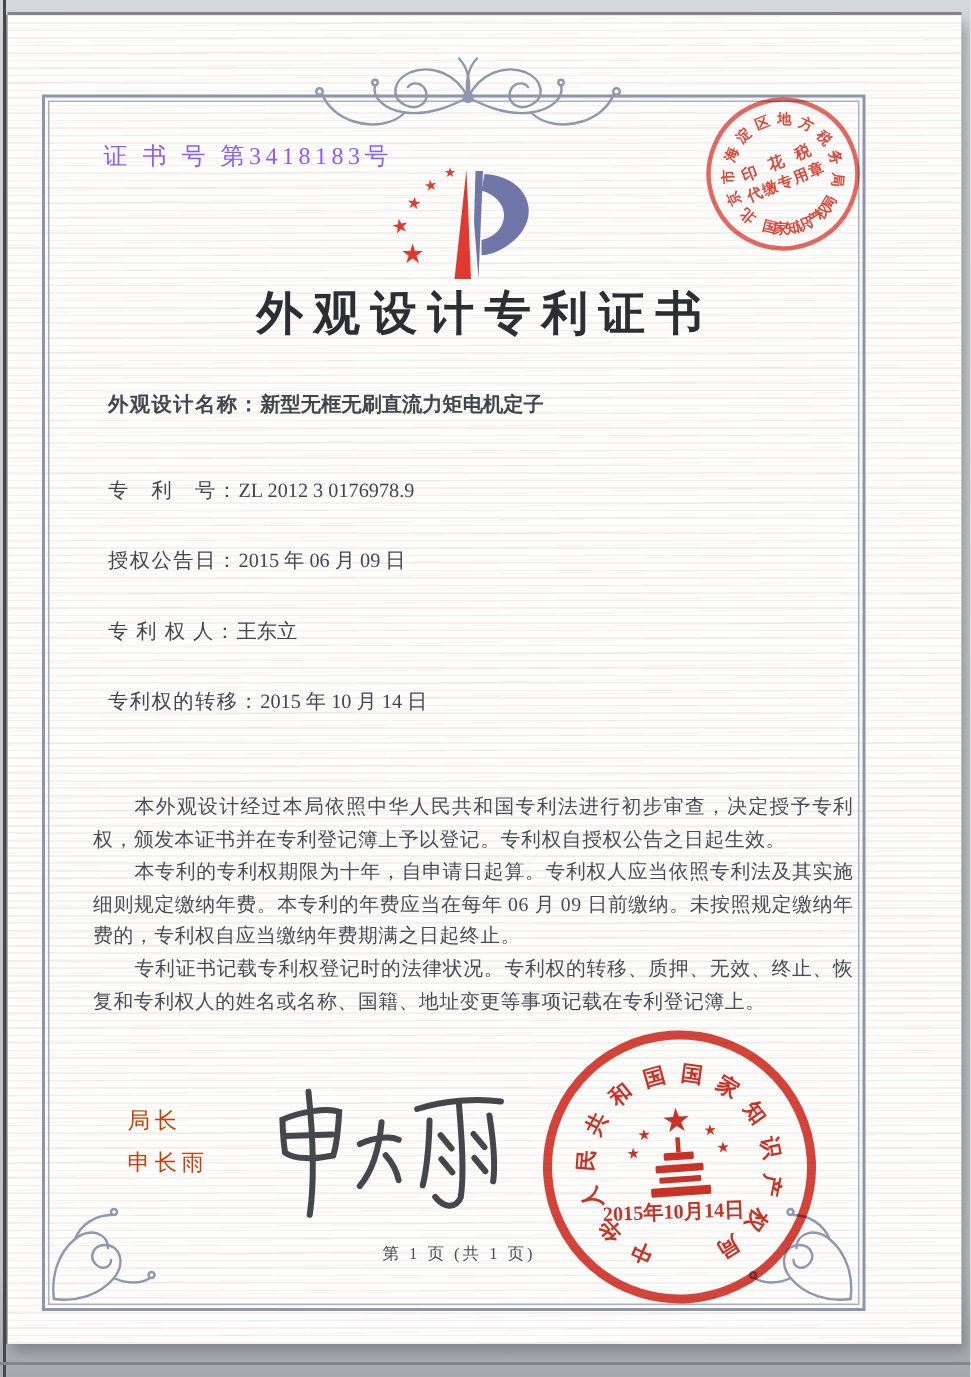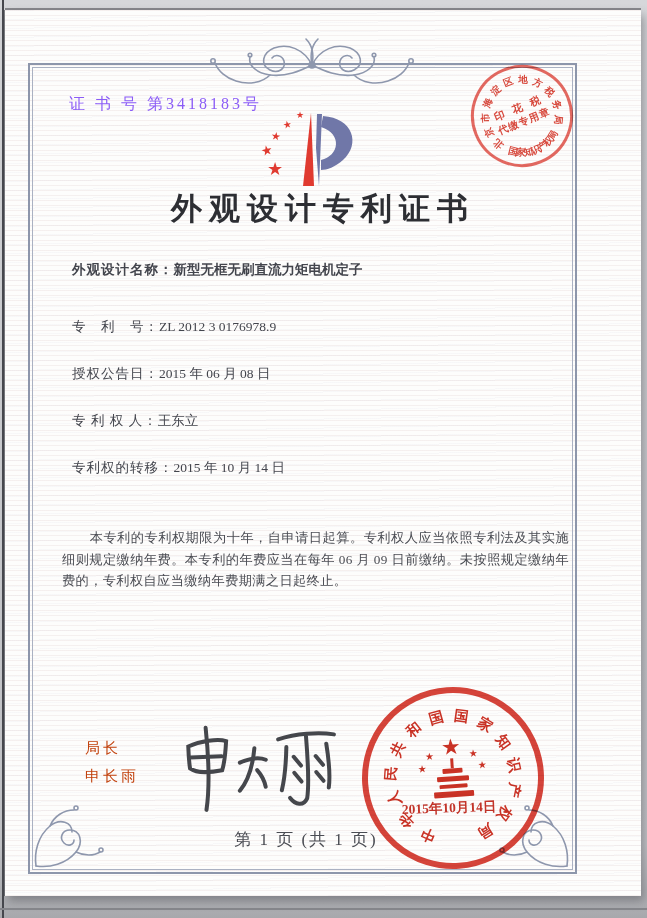--- a/index.html
+++ b/index.html
@@ -84,21 +84,21 @@
   .tax-ring-ch{font-size:9.5px;font-weight:700;color:#db4a3e;}
   .tax-center{
     position:absolute;left:0;top:50%;width:100%;transform:translateY(-54%);
     text-align:center;color:#db4a3e;font-weight:700;
   }
   .tax-center .l1{font-size:10.5px;letter-spacing:3px;}
   .tax-center .l2{font-size:10px;letter-spacing:1px;}
   
   .footer{
     position:absolute;left:23px;top:818px;width:556px;text-align:center;
-    font-size:17px;color:#4a4c53;letter-spacing:2px;
+    font-size:11px;color:#4a4c53;letter-spacing:2px;
   }
 </style>
 </head>
 <body>
 
 <div id="scan">
   <div id="paper">
 
     <div class="frame"></div>
 
@@ -156,32 +156,34 @@
     <div class="title">外观设计专利证书</div>
 
     <div class="fields">
       <div class="field-row">
         <span class="lab">外观设计名称：</span><span class="val">新型无框无刷直流力矩电机定子</span>
       </div>
       <div class="field-row">
         <span class="lab">专　利　号：</span><span class="val">ZL 2012 3 0176978.9</span>
       </div>
       <div class="field-row">
-        <span class="lab">授权公告日：</span><span class="val">2015 年 06 月 08 日</span>
+        <span class="lab">授权公告日：</span><span class="val">2015 年 06 月 09 日</span>
       </div>
       <div class="field-row">
         <span class="lab">专 利 权 人：</span><span class="val">王东立</span>
       </div>
       <div class="field-row">
         <span class="lab">专利权的转移：</span><span class="val">2015 年 10 月 14 日</span>
       </div>
     </div>
 
     <div class="paras">
+      <p>本外观设计经过本局依照中华人民共和国专利法进行初步审查，决定授予专利权，颁发本证书并在专利登记簿上予以登记。专利权自授权公告之日起生效。</p>
       <p>本专利的专利权期限为十年，自申请日起算。专利权人应当依照专利法及其实施细则规定缴纳年费。本专利的年费应当在每年 06 月 09 日前缴纳。未按照规定缴纳年费的，专利权自应当缴纳年费期满之日起终止。</p>
+      <p>专利证书记载专利权登记时的法律状况。专利权的转移、质押、无效、终止、恢复和专利权人的姓名或名称、国籍、地址变更等事项记载在专利登记簿上。</p>
     </div>
 
     <div class="director">
       <div>局长</div>
       <div>申长雨</div>
     </div>
 
     <svg class="signature" width="185" height="112" viewBox="0 0 185 112">
       <g fill="none" stroke="#2c2e34" stroke-width="4" stroke-linecap="round" opacity=".88">
         <path d="M40,16 C42,45 42,76 38,98"></path>

